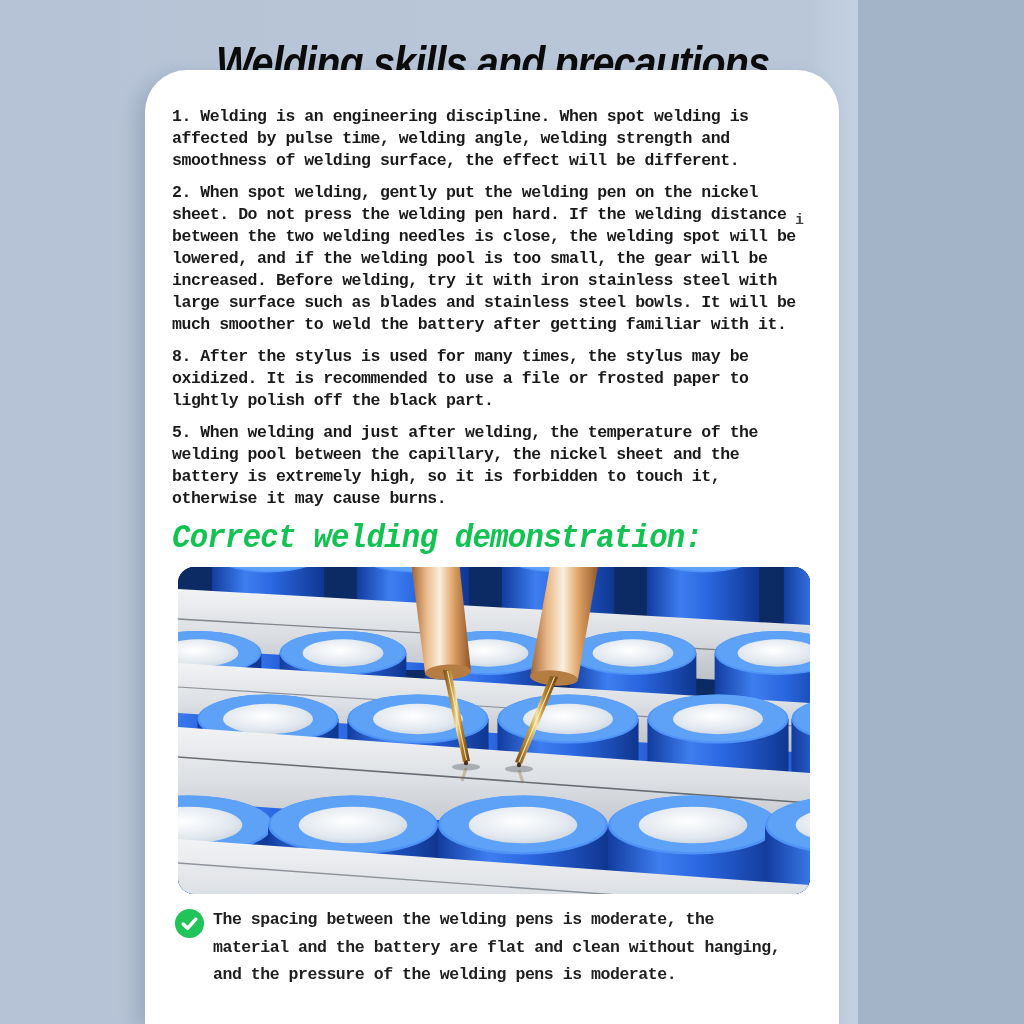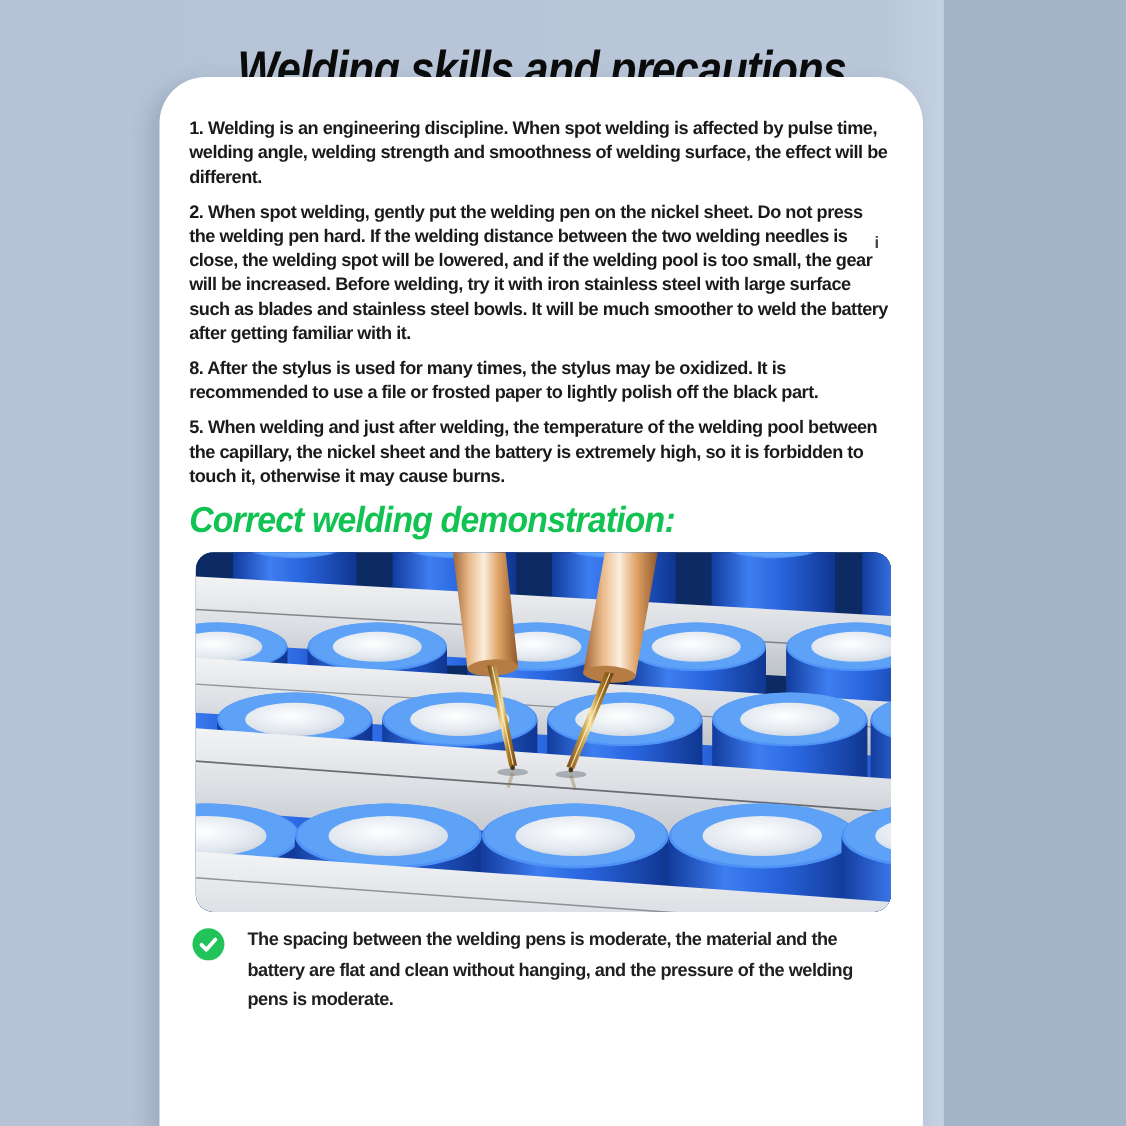--- a/index.html
+++ b/index.html
@@ -4,31 +4,31 @@
 <style>
   html,body{margin:0;padding:0;}
   body{width:1024px;height:1024px;background:#a3b4c9;font-family:"Liberation Sans","DejaVu Sans",sans-serif;}
   .canvas{position:relative;width:1024px;height:1024px;overflow:hidden;background:#a3b4c9;}
   .poster{position:absolute;left:0;top:0;width:858px;height:1024px;
           background:linear-gradient(90deg,#b6c3d6 0%,#bac7d9 94%,#c4d1e1 100%);}
   .page-title{position:absolute;left:145px;top:4px;width:695px;text-align:center;
           font-size:47px;font-weight:bold;font-style:italic;color:#0b0b0b;
           letter-spacing:-1px;white-space:nowrap;transform:scaleX(0.84);transform-origin:50% 50%;}
   .card{position:absolute;left:145px;top:70px;width:694px;height:954px;background:#ffffff;
-        border-radius:42px 42px 0 0;box-shadow:-9px 6px 18px rgba(60,80,110,0.22);}
+        border-radius:42px 42px 0 0;box-shadow:-9px 6px 18px rgba(60,80,110,0.22);font-family:Liberation Mono, monospace;}
   .card-inner{position:relative;padding:36px 32px 0 27px;}
   .para{width:638px;margin:0 0 10px 0;font-size:16.5px;font-weight:bold;
         letter-spacing:-0.45px;line-height:22px;color:#1a1a1a;}
   .stray-mark{position:absolute;left:650px;top:142px;font-size:15px;font-weight:bold;color:#444;}
   .subheading{margin:2px 0 10px 0;font-size:33px;font-weight:bold;font-style:italic;
         color:#12c353;letter-spacing:-0.8px;transform:scaleX(0.93);transform-origin:0 50%;white-space:nowrap;}
   .demo{position:relative;margin-left:6px;width:632px;height:327px;border-radius:16px;
         overflow:hidden;background:#0c2a63;}
   .demo svg{display:block;}
-  .check-row{display:flex;align-items:flex-start;gap:20px;margin:12px 0 0 2px;width:612px;}
+  .check-row{display:flex;align-items:flex-start;gap:8px;margin:12px 0 0 2px;width:612px;}
   .check-icon{flex:0 0 auto;width:31px;height:31px;margin-top:2px;}
   .check-text{margin:0;font-size:16.5px;font-weight:bold;letter-spacing:-0.45px;
         line-height:27.5px;color:#202020;}
 </style>
 </head>
 <body>
 
 <div class="canvas">
   <div class="poster"></div>
 

